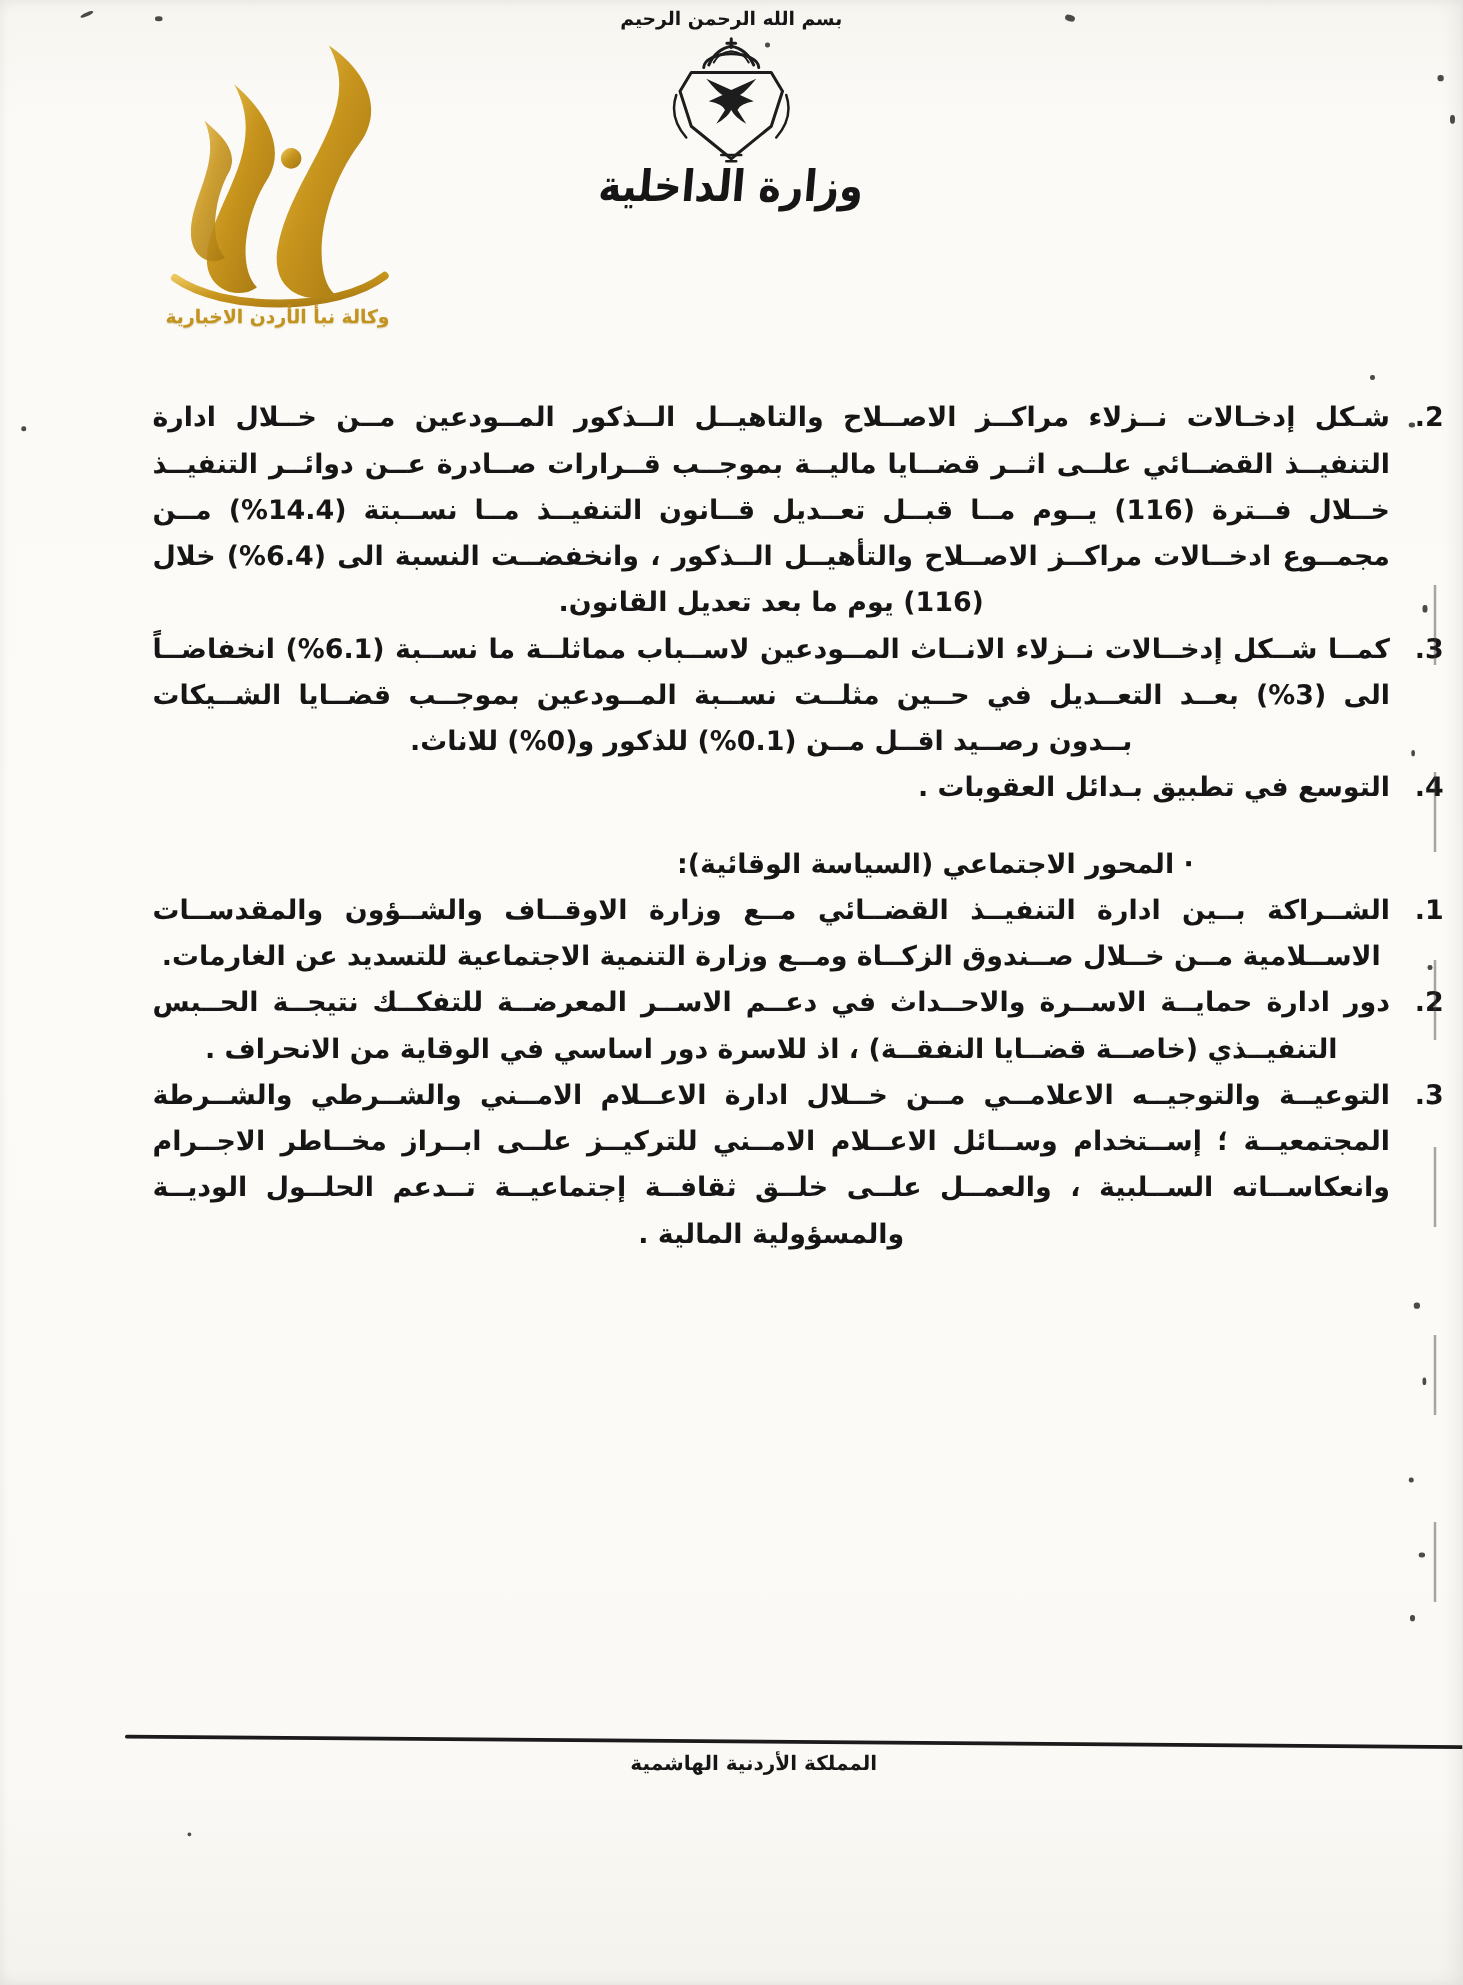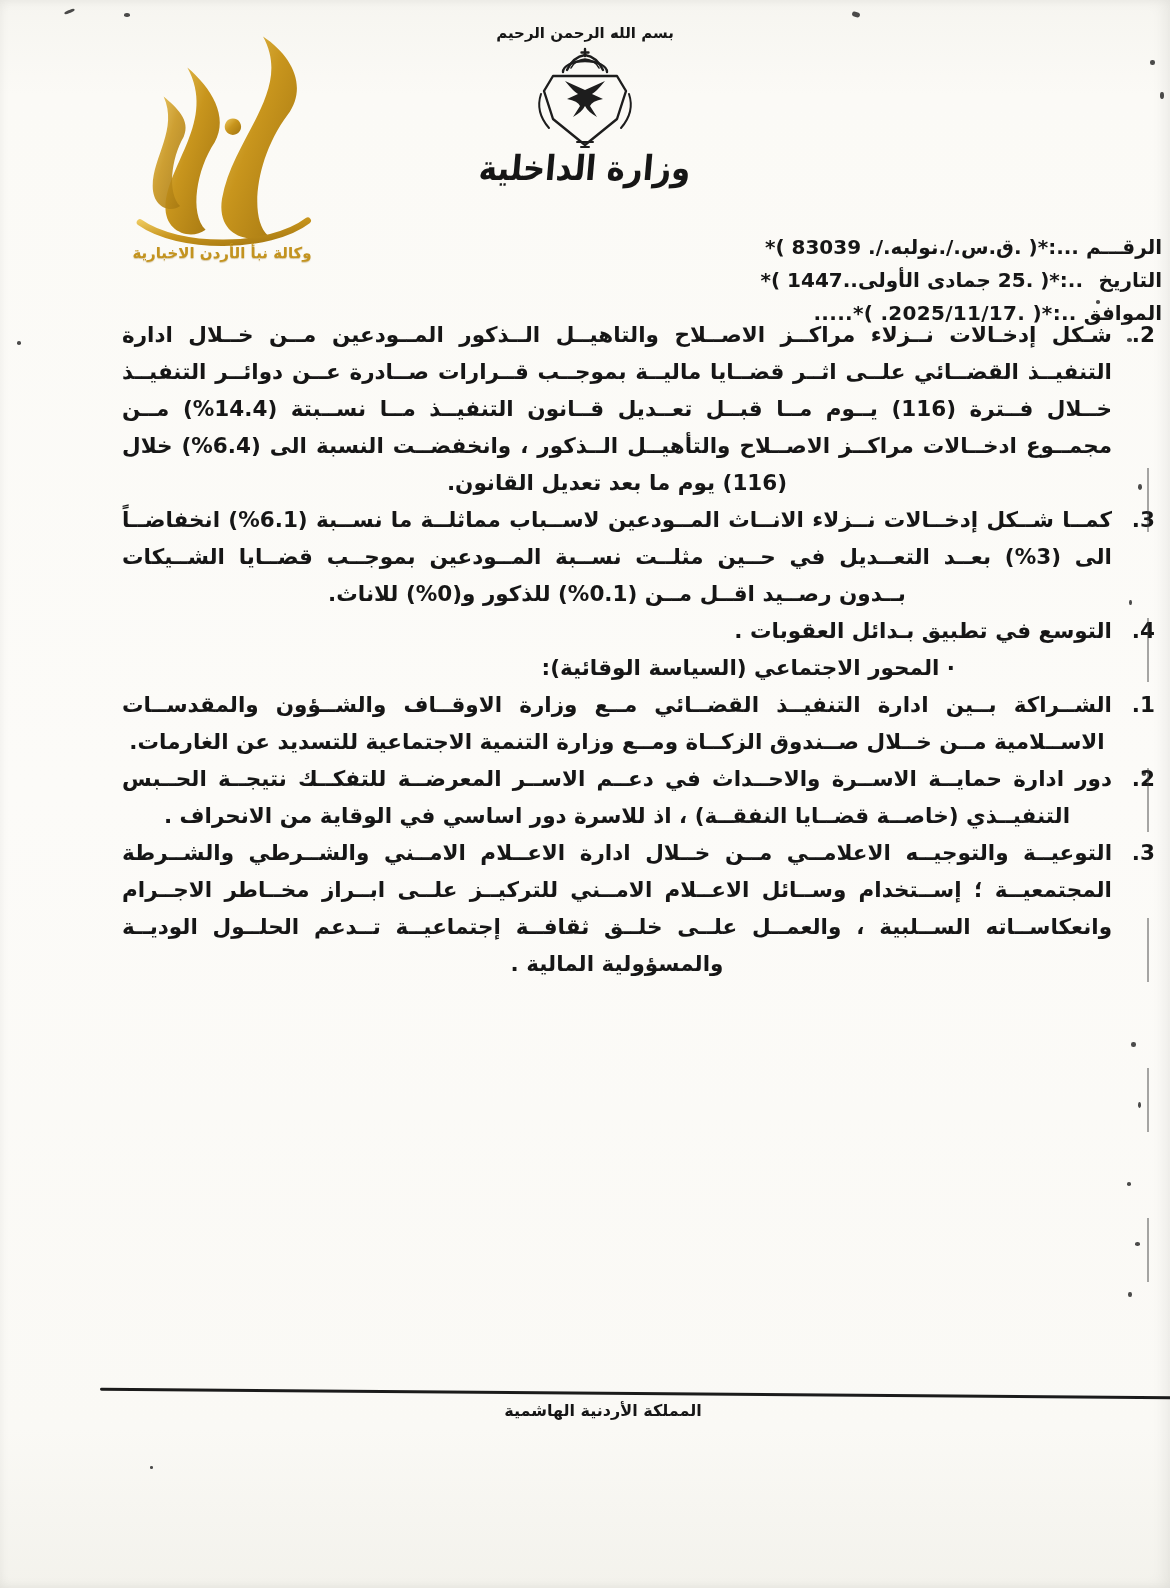--- a/index.html
+++ b/index.html
@@ -8,39 +8,39 @@
     background:linear-gradient(180deg,#f6f5f0 0%,#fbfaf6 6%,#fcfbf8 50%,#faf9f5 90%,#f3f2ec 100%);
     font-family:"DejaVu Sans",sans-serif;color:#161616;
     box-shadow:inset -6px 0 14px rgba(0,0,0,.06), inset 3px 0 8px rgba(0,0,0,.03);
   }
   
   .watermark{position:absolute;top:20px;left:52px;width:340px;text-align:center;}
   .watermark svg{width:300px;height:228px;display:block;margin:0 auto;}
   .wm-caption{direction:rtl;font-size:15px;font-weight:700;color:#c3931f;
     letter-spacing:.5px;margin-top:-4px;text-shadow:0 1px 1px rgba(150,105,10,.35);}
   
-  .header{position:absolute;top:24px;left:0;right:0;text-align:center;}
+  .header{position:absolute;top:6px;left:0;right:0;text-align:center;}
   .bismillah{font-size:15px;font-weight:700;direction:rtl;}
   .emblem{display:block;margin:4px auto 0;}
   .ministry{display:inline-block;font-size:31px;font-weight:900;direction:rtl;
     transform:skewX(-5deg) scaleY(1.12);letter-spacing:-1px;margin-top:0px;}
   
   .meta{position:absolute;top:231px;right:8px;direction:rtl;text-align:right;
     font-size:20px;font-weight:700;line-height:33px;white-space:nowrap;}
   .meta-label{display:inline-block;min-width:72px;}
   .meta-value{letter-spacing:.3px;}
   
   .doc-body{position:absolute;top:316px;right:15px;left:122px;direction:rtl;
     font-size:21.5px;font-weight:700;line-height:37px;}
   .p-intro{margin:0;text-align:justify;text-align-last:center;}
   .li{display:flex;gap:9px;margin:0;}
   .num{flex:0 0 34px;text-align:right;}
   .txt{flex:1;text-align:justify;text-align-last:center;}
   .li.single .txt{text-align:right;text-align-last:right;}
-  .section-title{text-align:right;padding-right:200px;}
+  .section-title{text-align:right;padding-right:200px;margin-top:24px;}
   
   .footer-rule{position:absolute;left:100px;top:1392px;width:1075px;height:3px;
     background:#1b1b1b;transform:rotate(.45deg);border-radius:2px;}
   .kingdom{position:absolute;top:1401px;left:0;right:0;text-align:center;
     direction:rtl;font-size:16px;font-weight:700;transform:translateX(18px);}
   .contact{position:absolute;top:1428px;left:0;right:0;text-align:center;
     direction:rtl;font-size:15px;font-weight:700;letter-spacing:.2px;}
   
   .fold{position:absolute;right:21px;top:468px;width:2px;height:862px;opacity:.45;
     background:repeating-linear-gradient(180deg,#3c3c3c 0 64px,transparent 64px 150px);}
@@ -99,34 +99,20 @@
         <path d="M22 48 q-6 18 8 34 M110 48 q6 18 -8 34" stroke-width="2"></path>
         <path d="M58 96 h16 M62 101 h8" stroke-width="2"></path>
       </g>
       <path d="M66 44 l-20 -9 q9 11 13 13 l-11 5 q11 2 13 7 l-7 11 q9 -5 12 -11 q3 6 12 11 l-7 -11 q2 -5 13 -7 l-11 -5 q4 -2 13 -13 l-20 9 z" fill="#1d1d1d"></path>
     </svg>
     <div>
       <span class="ministry">وزارة الداخلية</span>
     </div>
   </div>
 
-  <div class="meta">
-    <div class="meta-row">
-      <span class="meta-label">الرقـــم</span>
-      <span class="meta-value">...:*( .ق.س./.نولبه./. 83039 )*</span>
-    </div>
-    <div class="meta-row">
-      <span class="meta-label">التاريخ</span>
-      <span class="meta-value">..:*( .25 جمادى الأولى..1447 )*</span>
-    </div>
-    <div class="meta-row">
-      <span class="meta-label">الموافق</span>
-      <span class="meta-value">..:*( .2025/11/17. )*.....</span>
-    </div>
-  </div>
 
   <div class="doc-body">
 
     <div class="li">
       <span class="num">2.</span>
       <span class="txt">شـكل إدخـالات نــزلاء مراكــز الاصــلاح والتاهيــل الــذكور المــودعين مــن خــلال ادارة التنفيــذ القضــائي علــى اثــر قضــايا ماليــة بموجــب قــرارات صــادرة عــن دوائــر التنفيــذ خــلال فــترة (116) يــوم مــا قبــل تعــديل قــانون التنفيــذ مــا نســبتة (14.4%) مــن مجمــوع ادخــالات مراكــز الاصــلاح والتأهيــل الــذكور ، وانخفضــت النسبة الى (6.4%) خلال (116) يوم ما بعد تعديل القانون.</span>
     </div>
     <div class="li">
       <span class="num">3.</span>
       <span class="txt">كمــا شــكل إدخــالات نــزلاء الانــاث المــودعين لاســباب مماثلــة ما نســبة (6.1%) انخفاضــاً الى (3%) بعــد التعــديل في حــين مثلــت نســبة المــودعين بموجــب قضــايا الشــيكات بــدون رصــيد اقــل مــن (0.1%) للذكور و(0%) للاناث.</span>

